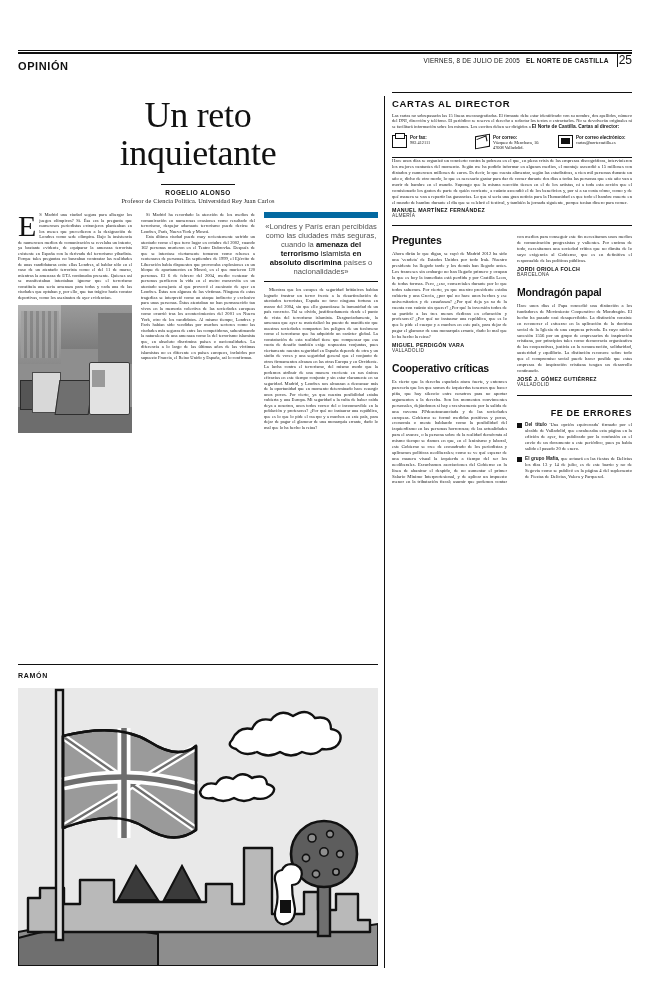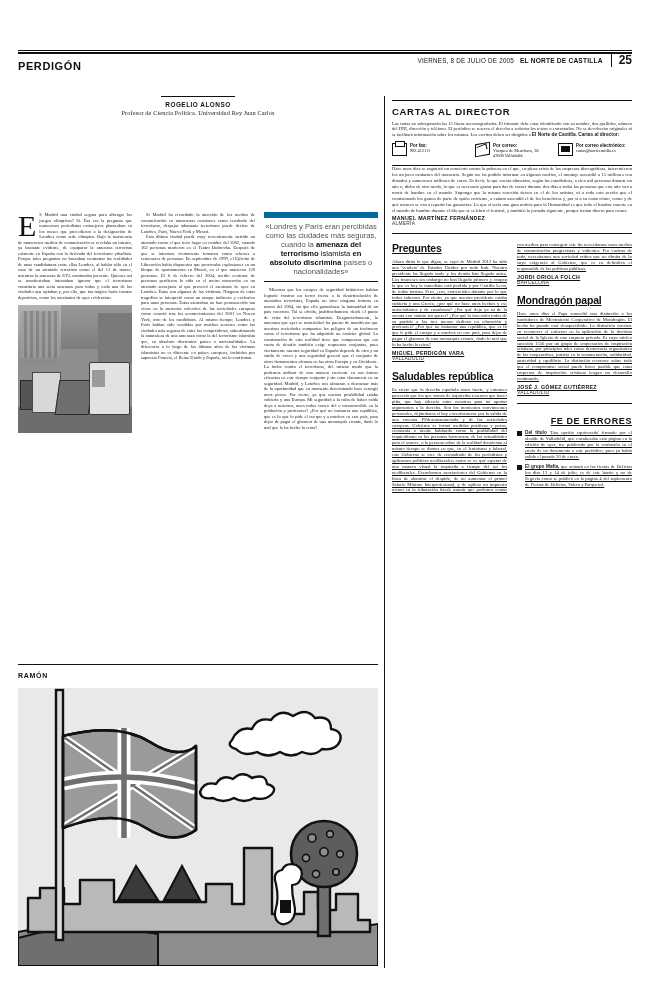--- a/index.html
+++ b/index.html
@@ -15,21 +15,21 @@
   .masthead{position:absolute;left:18px;top:50px;width:614px;height:1px;background:#111;}
   .masthead-rule2{position:absolute;left:18px;top:52px;width:614px;height:2px;background:#111;}
   .dateline{
     position:absolute;right:18px;top:51px;height:18px;
     display:flex;align-items:center;gap:6px;
     font-family:"Liberation Sans", sans-serif;
   }
   .dateline .date{font-size:6.3px;letter-spacing:.2px;color:#111;}
   .dateline .paper{font-size:6.6px;font-weight:bold;letter-spacing:.2px;color:#111;}
   .dateline .pagenum{
-    font-size:12px;font-weight:bold;color:#111;padding-left:7px;margin-left:2px;
+    font-size:12px;font-weight:normal;color:#111;padding-left:1px;margin-left:2px;
     border-left:1px solid #111;line-height:14px;
   }
   .section-title{
     position:absolute;left:18px;top:60px;
     font-family:"Liberation Sans", sans-serif;
     font-size:11px;font-weight:bold;letter-spacing:.6px;color:#111;
   }
 
   
   .article{position:absolute;left:18px;top:96px;width:360px;}
@@ -96,21 +96,21 @@
     font-family:"Liberation Sans", sans-serif;font-size:7px;font-weight:bold;letter-spacing:.7px;color:#111;
   }
   .cartoon-rule{position:absolute;left:18px;top:664px;width:360px;height:1px;background:#111;}
   .cartoon{
     position:absolute;left:18px;top:688px;width:360px;height:278px;
     background:#ebebeb;overflow:hidden;
   }
   .c-sky{position:absolute;inset:0;background:#e9e9e9;}
 
   
-  .rail{position:absolute;left:392px;top:100px;width:240px;}
+  .rail{position:absolute;left:392px;top:92px;width:240px;}
   .rail-divider{position:absolute;left:384px;top:96px;width:1px;height:872px;background:#111;}
   .rail-rule-top{position:absolute;left:392px;top:96px;width:240px;height:1px;background:#111;}
 
   .rail-h{
     font-family:"Liberation Sans", sans-serif;
     font-size:9.5px;font-weight:bold;letter-spacing:.7px;color:#111;margin:5px 0 4px 0;
   }
   .rail-note{font-size:4.5px;line-height:5.4px;text-align:justify;color:#1a1a1a;margin:0;}
   .rail-note b{font-family:"Liberation Sans",sans-serif;font-size:4.8px;}
 
@@ -130,21 +130,21 @@
 
   .letter-title{
     font-family:"Liberation Sans", sans-serif;
     font-size:13px;font-weight:bold;letter-spacing:-.2px;color:#111;margin:10px 0 5px 0;
   }
   .letter-title.sm{font-size:10.5px;}
   .letter-body{font-size:4.7px;line-height:5.9px;text-align:justify;color:#1a1a1a;margin:0;}
   .sig{font-family:"Liberation Sans", sans-serif;font-size:5.3px;font-weight:bold;letter-spacing:.3px;color:#111;margin-top:2px;}
   .sigcity{font-family:"Liberation Sans", sans-serif;font-size:4.8px;color:#333;letter-spacing:.3px;}
 
-  .rail-2col{column-count:2;column-gap:10px;text-decoration:underline;}
+  .rail-2col{column-count:2;column-gap:10px;}
   .rail-2col .letter-title{margin-top:0;}
 
   .fe-head{
     font-family:"Liberation Sans", sans-serif;font-size:9px;font-weight:bold;letter-spacing:.6px;
     color:#111;margin:9px 0 4px 0;padding-top:3px;text-align:right;
   }
   .fe-item{display:flex;gap:3px;margin-bottom:5px;}
   .fe-bullet{flex:0 0 5px;height:5px;background:#111;margin-top:1px;}
   .fe-text{font-size:4.7px;line-height:5.9px;text-align:justify;color:#1a1a1a;}
   .fe-text b{font-family:"Liberation Sans",sans-serif;}
@@ -154,23 +154,27 @@
 
 <div class="page">
 
   <div class="masthead"></div>
   <div class="masthead-rule2"></div>
   <div class="dateline">
     <span class="date">VIERNES, 8 DE JULIO DE 2005</span>
     <span class="paper">EL NORTE DE CASTILLA</span>
     <span class="pagenum">25</span>
   </div>
-  <div class="section-title">PERDIGÓN</div>
+  <div class="section-title">OPINIÓN</div>
 
   <div class="article">
+    <div class="headline">
+      <div>Un reto</div>
+      <div>inquietante</div>
+    </div>
     <div class="byline-rule"></div>
     <div class="byline-name">ROGELIO ALONSO</div>
     <div class="byline-role">Profesor de Ciencia Política. Universidad Rey Juan Carlos</div>
   </div>
 
   <div class="cols">
     <p><span class="dropcap">E</span><span>S Madrid una ciudad segura para albergar los juegos olímpicos? Si. Ésa era la pregunta que numerosos periodistas extranjeros planteaban en los meses que precedieron a la designación de Londres como sede olímpica. Bajo la insistencia de numerosos medios de comunicación se revelaba un intento, ya bastante evidente, de equiparar la amenaza terrorista existente en España con la derivada del terrorismo yihadista. Porque tales preguntas no buscaban contrastar las realidades de unas candidaturas entre ellas Londres, al hablar sólo en el caso de un atentado terrorista como el del 11 de marzo, mientras la amenaza de ETA continuaba presente. Quienes así se manifestaban intentaban ignorar que el terrorismo constituía una seria amenaza para todas y cada una de las ciudades que optaban y, por ello, que tan trágico haría constar deportivas, como los asesinatos de ayer evidencian.</span></p>
 
     <div class="photo">
       <div class="sky"></div>
@@ -297,21 +301,21 @@
 
     <div class="rail-2col" style="margin-top:8px;">
       <div>
         <div class="letter-title sm">Preguntes</div>
         <p class="letter-body">Ahora dirán lo que digan, se cayó de Madrid 2012 ha sido una 'vendeta' de Estados Unidos por todo Irak. Nuestro presidente ha llegado tarde y los demás han llegado antes. Los franceses sin embargo no han llegado primero y ocupan la que es hoy la inmediata está perdida y por Castilla Leon, de todas formas. Pero, ¿eso, comerciales durante por lo que todos sabemos. Por cierto, ya que nuestro presidente estaba cubierta y una Grecia, ¿por qué no hace unos hechos y ese universitarios y de ensañanza? ¿Por qué deja ya su de la cuenta con cuánto sin querer? ¿Por qué la inversión todos de su partido a las tres menos dedican en educación y profesores? ¿Por qué no instaurar una república, que es lo que le pide el cuerpo y a muchos en este país, para dejar de pagar el glamour de una monarquía errante, dado lo mal que lo ha hecho la reina?</p>
         <div class="sig">MIGUEL PERDIGÓN VARA</div>
         <div class="sigcity">VALLADOLID</div>
       </div>
 
       <div style="margin-top:9px;">
-        <div class="letter-title sm">Saludables república</div>
+        <div class="letter-title sm">Cooperativo críticas</div>
         <p class="letter-body">Es cierto que la derecha española ataca fuerte, y entonces parecería que los que somos de izquierdas tenemos que hacer piña, que hay silencio entre nosotros para no aportar argumentos a la derecha. Son los momentos convincentes personales, dejándonos si hay excesivamente por la salida de una caverna PPdeautoanunciada y de las sociedades europeas. Gobierno se formó medidas positivas y pocas, economía o mente hablando como la posibilidad del izquierdismo en las personas horrorosas; de las actualidades para el avance, o la persona sobre de la realidad demócrata al mismo tiempo se damos en que, en el leninismo y laboral, este Gobierno se cree de encuadrado de los periodistas y aplicamos políticas neoliberales; como se ve qué esperar de una manera visual la izquierda a tiempo del ser los neoliberales. Escuchamos asociaciones del Gobierno en la línea de abanicar el despido, de no aumentar el primer Salario Mínimo Interprofesional, y de aplicar un impuesto menor en la tributación fiscal; asumir que podemos contar con medios para conseguir este fin necesitamos unos medios de comunicación progresistas y valientes. Por encima de todo, necesitamos una sociedad crítica que no dimita de lo suyo exigencia al Gobierno, que es en definitiva el responsable de las políticas públicas.</p>
         <div class="sig">JORDI ORIOLA FOLCH</div>
         <div class="sigcity">BARCELONA</div>
       </div>
 
       <div style="margin-top:9px;">
         <div class="letter-title sm">Mondragón papal</div>
         <p class="letter-body">Hace unos días el Papa concedió una distinción a los fundadores de Movimiento Cooperativo de Mondragón. El hecho ha pasado casi desapercibido. La distinción consiste en reconocer el esfuerzo en la aplicación de la doctrina social de la Iglesia de una empresa privada. Es cuyo núcleo sucesión 1556 por un grupo de empresarios de inspiración cristiana, por principios tales como democracia organizativa de las cooperativas, justicia en la remuneración, solidaridad, austeridad y equilibrio. La distinción reconoce sobre todo que el compromiso social puede hacer posible que estas empresas de inspiración cristiana tengan un desarrollo continuado.</p>
         <div class="sig">JOSÉ J. GÓMEZ GUTIÉRREZ</div>
         <div class="sigcity">VALLADOLID</div>

